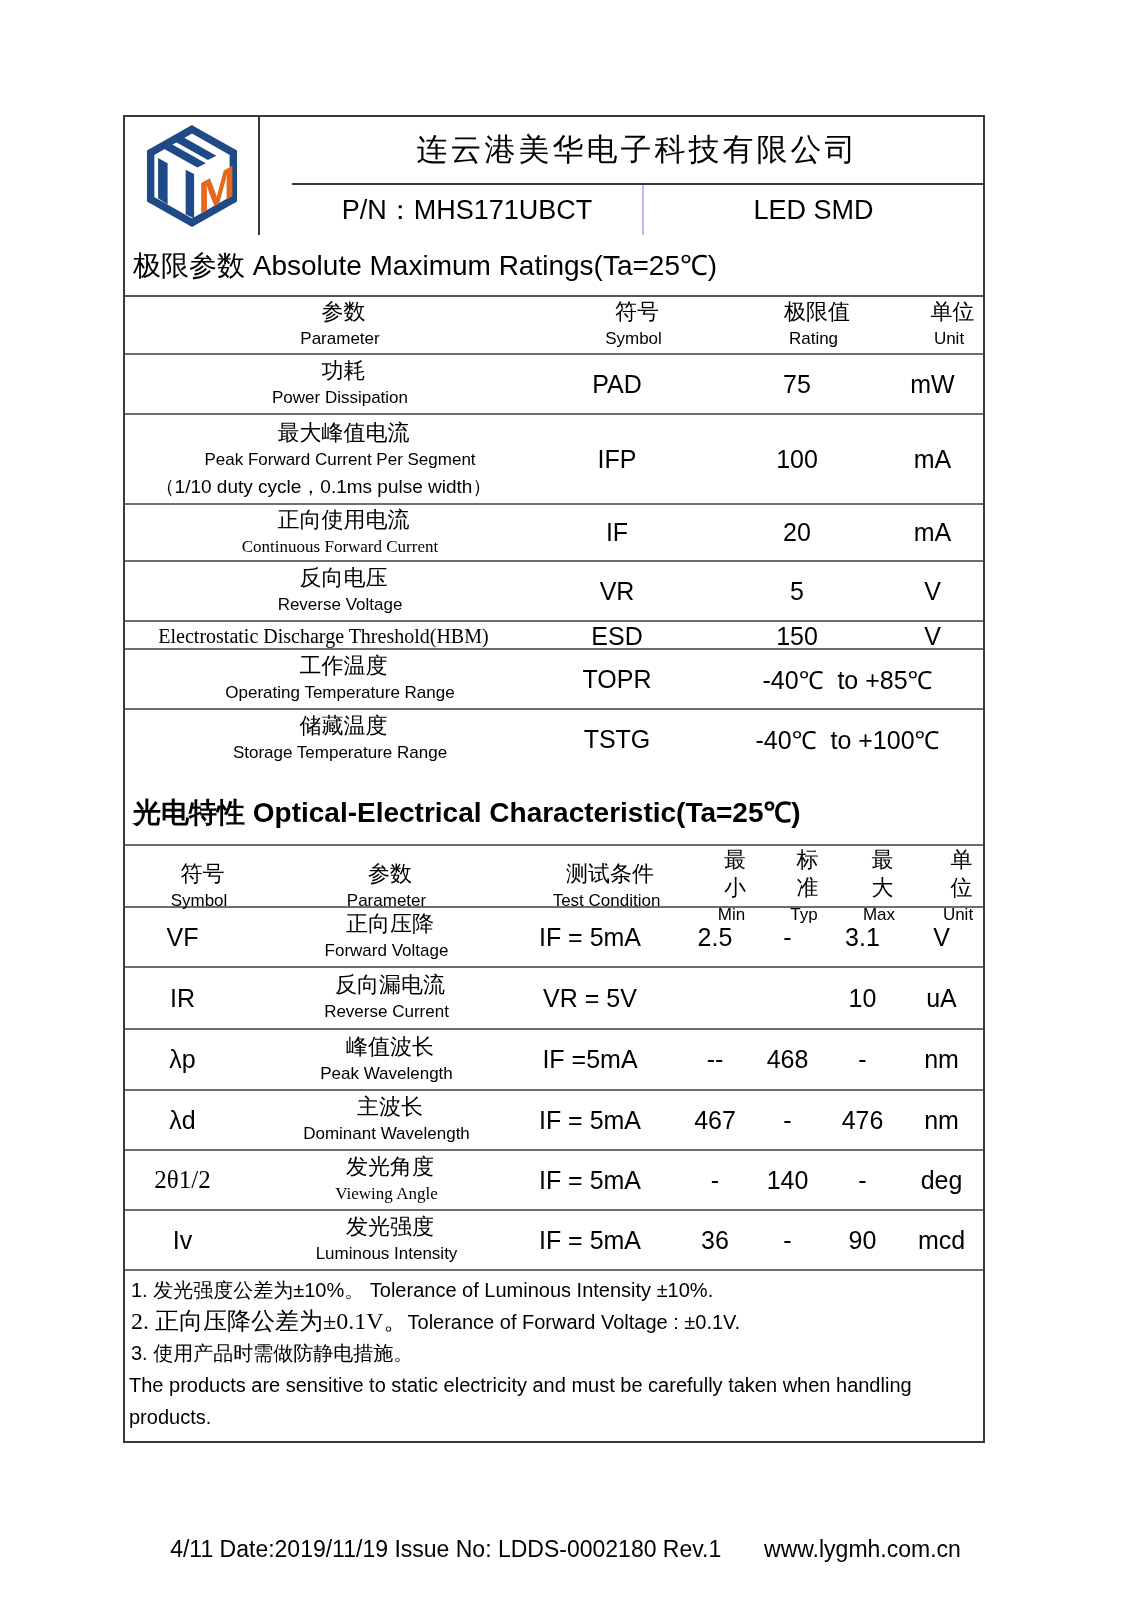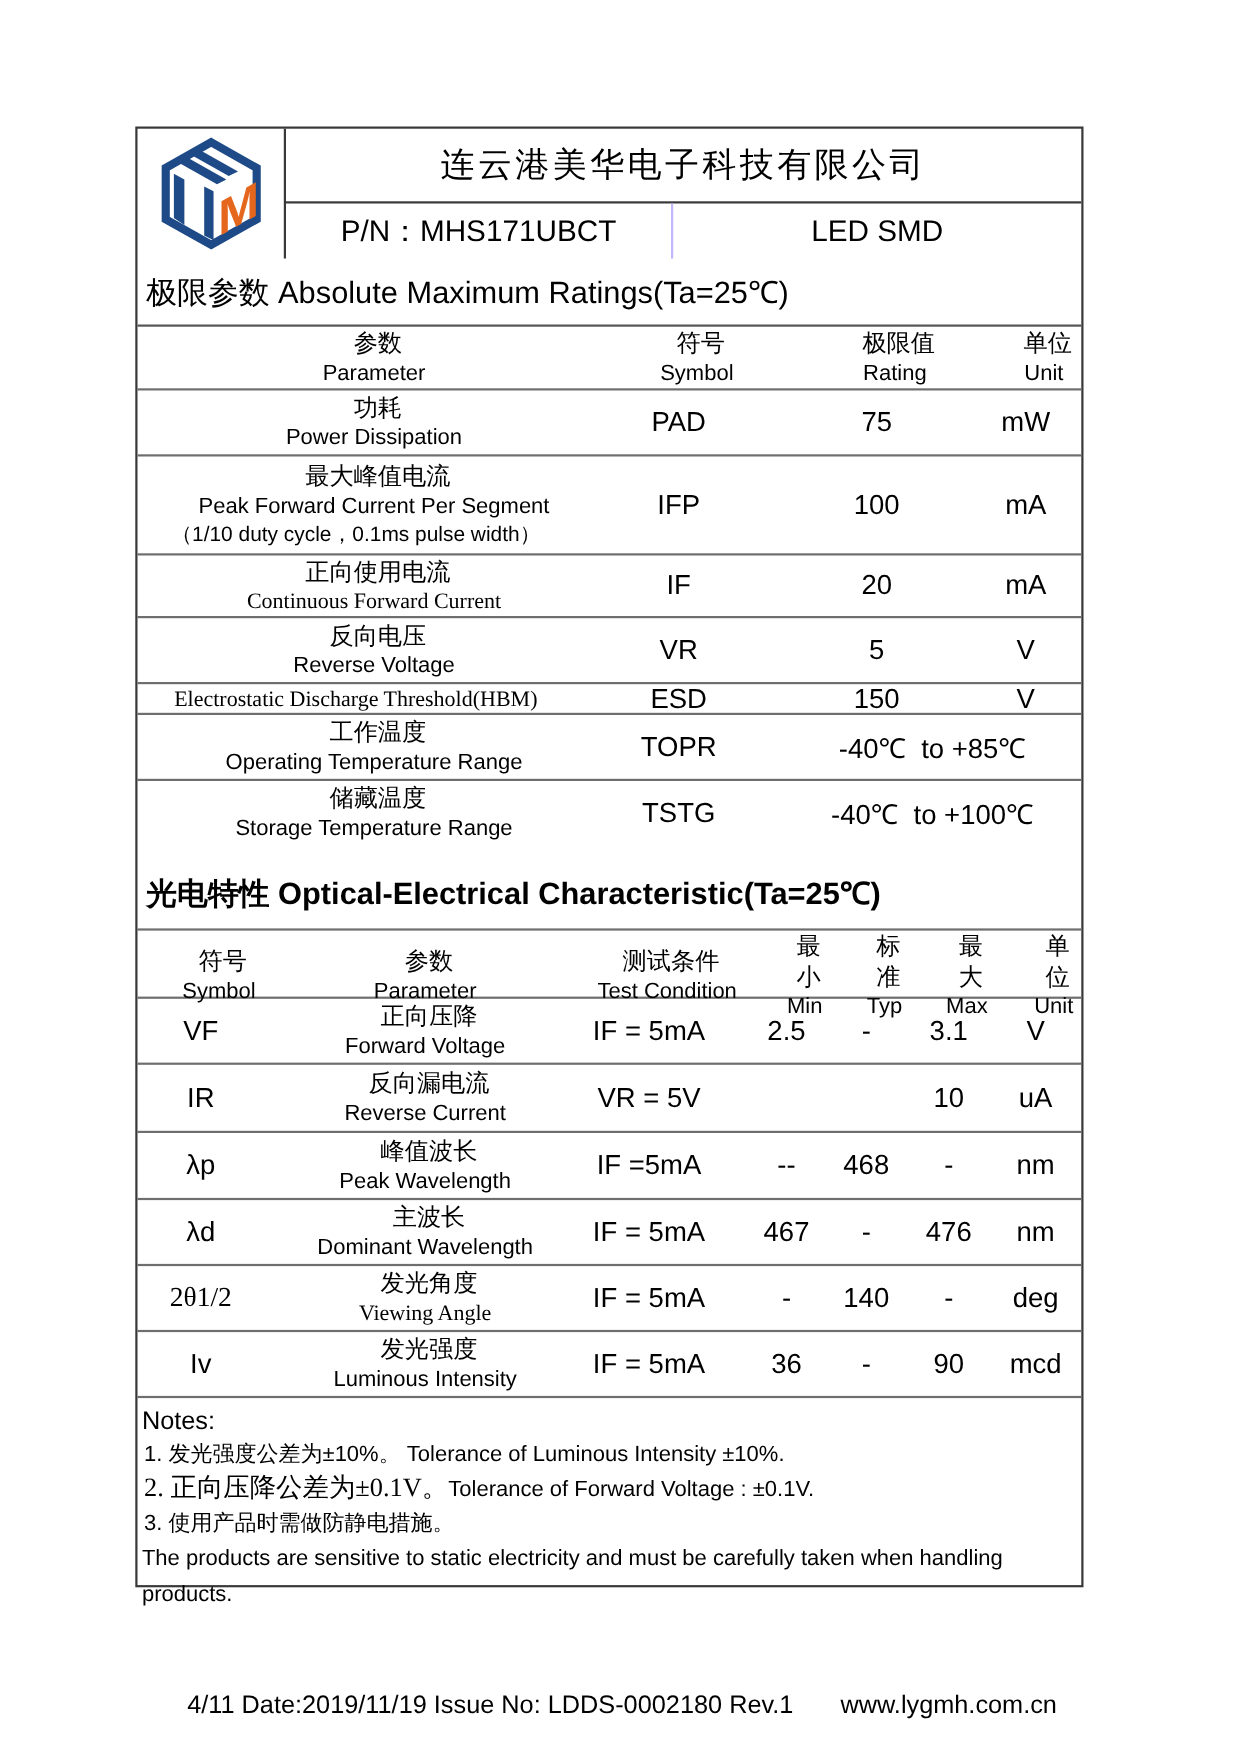--- a/index.html
+++ b/index.html
@@ -11,21 +11,21 @@
   }
   .sheet {
     position: absolute; left: 123px; top: 115px; width: 862px;
     border: 2px solid #383838; background:#fff;
   }
   .serif { font-family: "Liberation Serif", serif; }
 
   
   .hdr { display: grid; grid-template-columns: 135px 1fr; height: 118px; }
   .hdr-logo-cell { border-right: 2px solid #383838; display:flex; align-items:center; justify-content:center; }
-  .hdr-right { display:flex; flex-direction:column; }
+  .hdr-right { display:flex; flex-direction:column;margin-left:32px; }
   .hdr-company {
     height: 68px; border-bottom: 2px solid #383838;
     display:flex; align-items:center; justify-content:center;
     font-family: "Liberation Serif", serif; font-size: 31px; letter-spacing: 3px;
   }
   .hdr-bottom { flex:1; display:grid; grid-template-columns: 352px 1fr; }
   .hdr-pn { border-right: 2px solid #c4b5fd; display:flex; align-items:center; justify-content:center; font-size:27px; }
   .hdr-type { display:flex; align-items:center; justify-content:center; font-size:27px; }
 
   
@@ -34,21 +34,21 @@
 
   
   .t1-row {
     display: grid; grid-template-columns: 397px 190px 170px 101px;
     border-top: 2px solid #6e6e6e; align-items: center; text-align: center;
   }
   .t1-row.span3 { grid-template-columns: 397px 190px 271px; }
   .t1-head { height: 58px; border-top: 2px solid #555; }
   .cell-stack { display:flex; flex-direction:column; justify-content:center; }
   .cn-line { font-size: 22px; line-height: 28px; margin-left: 40px; }
-  .en-line { font-size: 20px; line-height: 26px; padding-left: 33px; }
+  .en-line { font-size: 17px; line-height: 26px; padding-left: 33px; }
   .note-line { font-size: 19px; line-height: 27px; }
   .val { font-size: 25px; }
   .pre { white-space: pre; }
   .h60 { height: 60px; } .h90 { height: 90px; } .h57 { height: 57px; } .h28 { height: 28px; }
   .h62 { height: 62px; } .h61 { height: 61px; }
   .esd-line { font-size: 20px; }
 
   
   .t2-row {
     display: grid; grid-template-columns: 115px 260px 180px 70px 75px 75px 83px;
@@ -296,21 +296,20 @@
       </div>
       <div class="val">IF = 5mA</div>
       <div class="val">36</div>
       <div class="val">-</div>
       <div class="val">90</div>
       <div class="val">mcd</div>
     </div>
   </div>
 
   <div class="notes">
-    <div class="notes-heading">Notes:</div>
     <div class="note-item">
       <span>1. 发光强度公差为±10%。</span><span> Tolerance of Luminous Intensity ±10%.</span>
     </div>
     <div class="note-item">
       <span class="note-cn-big">2. 正向压降公差为±0.1V。</span><span>Tolerance of Forward Voltage : ±0.1V.</span>
     </div>
     <div class="note-item">
       <span>3. 使用产品时需做防静电措施。</span><span></span>
     </div>
     <div class="notes-warning">The products are sensitive to static electricity and must be carefully taken when handling products.</div>

